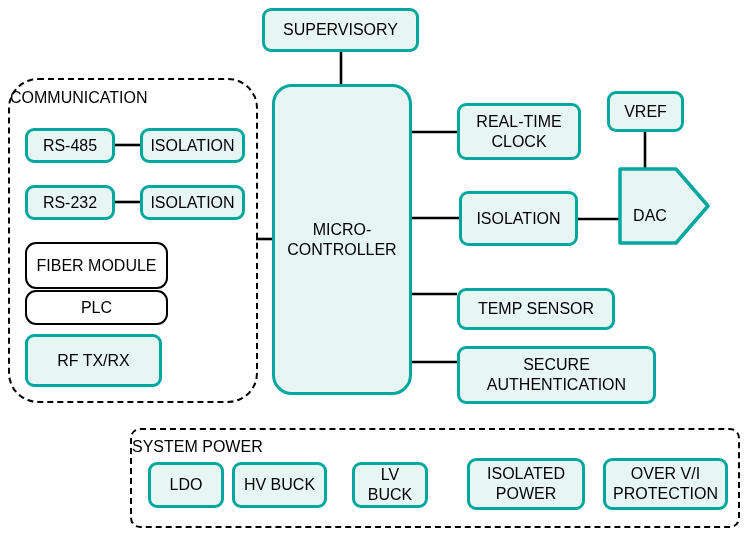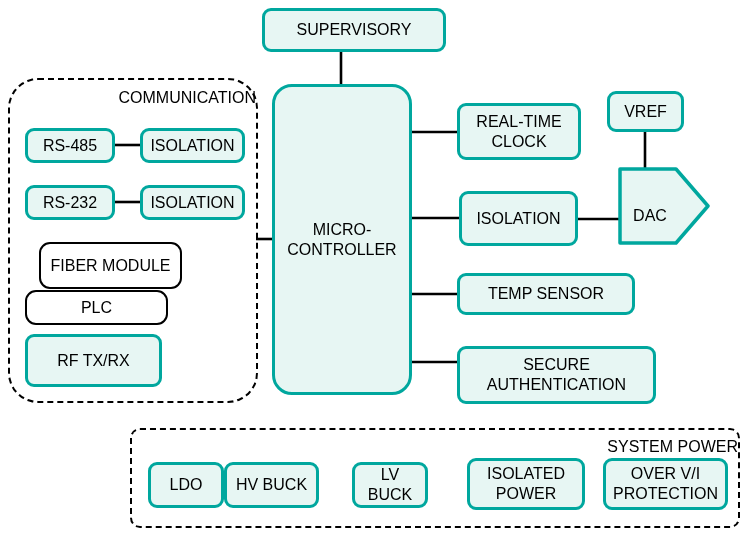--- a/index.html
+++ b/index.html
@@ -35,21 +35,21 @@
     border-radius:11px;
   }
   .group{
     position:absolute;z-index:1;
     box-sizing:border-box;
     border:2px dashed var(--black-border,#000);
     background:transparent;
   }
   .group-title{
     position:absolute;z-index:2;
-    width:100%;text-align:right;
+    width:100%;text-align:left;
     line-height:1.2;
   }
   .dac-wrap{position:absolute;z-index:1;}
   .dac-label{
     position:absolute;left:0;top:0;width:64px;height:100%;
     display:flex;align-items:center;justify-content:center;
   }
 </style>
 </head>
 <body>
@@ -64,60 +64,60 @@
       <line x1="113" y1="202" x2="140" y2="202"></line>
       <line x1="410" y1="132" x2="457" y2="132"></line>
       <line x1="410" y1="218" x2="459" y2="218"></line>
       <line x1="576" y1="219" x2="624" y2="219"></line>
       <line x1="645" y1="131" x2="645" y2="186"></line>
       <line x1="410" y1="294" x2="457" y2="294"></line>
       <line x1="410" y1="362" x2="457" y2="362"></line>
     </g>
   </svg>
 
-  <div class="box" style="left:262px;top:8px;width:184px;height:44px">SUPERVISORY</div>
+  <div class="box" style="left:262px;top:8px;width:157px;height:44px">SUPERVISORY</div>
 
   <div class="box" style="left:272px;top:84px;width:140px;height:311px;border-radius:20px">MICRO-CONTROLLER</div>
 
   <div class="group" style="left:8px;top:78px;width:250px;height:325px;border-radius:30px">
     <div class="group-title" style="top:8px">COMMUNICATION</div>
   </div>
 
   <div class="box" style="left:25px;top:128px;width:90px;height:35px">RS-485</div>
   <div class="box" style="left:140px;top:128px;width:105px;height:35px">ISOLATION</div>
 
   <div class="box" style="left:25px;top:185px;width:90px;height:35px">RS-232</div>
   <div class="box" style="left:140px;top:185px;width:105px;height:35px">ISOLATION</div>
 
-  <div class="box white" style="left:39px;top:242px;width:143px;height:47px">FIBER MODULE</div>
+  <div class="box white" style="left:25px;top:242px;width:143px;height:47px">FIBER MODULE</div>
 
   <div class="box white" style="left:25px;top:290px;width:143px;height:35px">PLC</div>
 
   <div class="box" style="left:25px;top:334px;width:137px;height:53px">RF TX/RX</div>
 
   <div class="box" style="left:457px;top:103px;width:124px;height:57px">REAL-TIME CLOCK</div>
 
   <div class="box" style="left:459px;top:191px;width:119px;height:55px">ISOLATION</div>
 
   <div class="box" style="left:607px;top:91px;width:77px;height:41px">VREF</div>
 
   <div class="dac-wrap" style="left:618px;top:167px;width:92px;height:98px">
     <svg width="92" height="78" viewBox="0 0 92 78">
       <polygon points="2,2 58,2 90,39 58,76 2,76" fill="#e7f6f3" stroke="#00a79e" stroke-width="3.5" stroke-linejoin="round"></polygon>
     </svg>
     <span class="dac-label">DAC</span>
   </div>
 
-  <div class="box" style="left:457px;top:273px;width:178px;height:42px">TEMP SENSOR</div>
+  <div class="box" style="left:457px;top:288px;width:158px;height:42px">TEMP SENSOR</div>
 
   <div class="box" style="left:457px;top:346px;width:199px;height:58px;padding:2px 14px">SECURE AUTHENTICATION</div>
 
   <div class="group" style="left:130px;top:428px;width:610px;height:100px;border-radius:10px">
     <div class="group-title" style="top:7px">SYSTEM POWER</div>
   </div>
 
   <div class="box" style="left:148px;top:462px;width:76px;height:46px">LDO</div>
-  <div class="box" style="left:224px;top:462px;width:95px;height:46px">HV BUCK</div>
+  <div class="box" style="left:232px;top:462px;width:95px;height:46px">HV BUCK</div>
   <div class="box" style="left:352px;top:462px;width:76px;height:46px">LV BUCK</div>
   <div class="box" style="left:467px;top:458px;width:118px;height:52px">ISOLATED POWER</div>
   <div class="box" style="left:603px;top:458px;width:125px;height:52px">OVER V/I PROTECTION</div>
 
 </div>
 
 </body></html>

